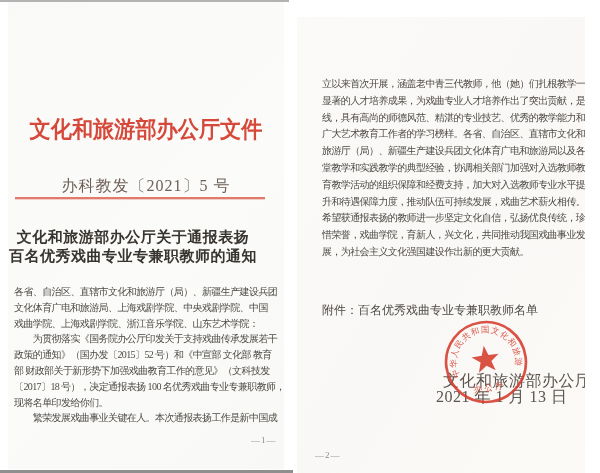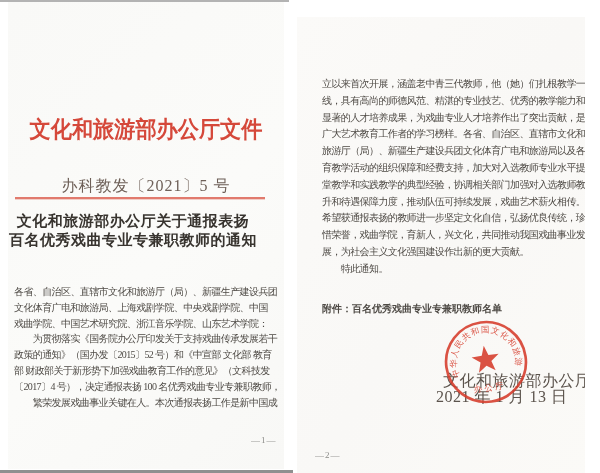--- a/index.html
+++ b/index.html
@@ -30,34 +30,34 @@
   }
   .doc-number{
     position:absolute;left:0;top:174px;width:100%;
     text-align:center;font-size:16px;color:#6e6058;letter-spacing:1px;white-space:pre;
   }
   .red-rule{
     position:absolute;left:7px;top:195px;width:250px;height:2px;
     background:#e17a6d;box-shadow:0 1px 0 rgba(225,122,109,.35);
   }
   .doc-title{
-    position:absolute;left:0;top:210px;width:100%;padding-right:26px;box-sizing:border-box;
+    position:absolute;left:0;top:226px;width:100%;padding-right:26px;box-sizing:border-box;
     text-align:center;font-size:15px;font-weight:bold;color:#38342f;
     line-height:19px;letter-spacing:0.5px;white-space:nowrap;
   }
   .body-block{
     position:absolute;font-size:10px;color:#4e4a45;
     letter-spacing:-0.6px;
   }
   .body-left{left:6px;top:282px;width:264px;line-height:15.8px;}
   .body-right{left:25px;top:59px;width:256px;line-height:16.8px;}
   .line{white-space:pre;overflow:visible;}
   .attachment{
-    position:absolute;left:25px;top:285px;font-size:10px;color:#4e4a45;
-    letter-spacing:0px;white-space:pre;font-weight:bold;
+    position:absolute;left:25px;top:285px;font-size:12px;color:#4e4a45;
+    letter-spacing:0px;white-space:pre;
   }
   .pagenum{position:absolute;font-size:9px;color:#8b8b88;letter-spacing:1px;}
   .pagenum-1{left:243px;top:433px;}
   .pagenum-2{left:18px;top:433px;}
 
   
   .signature{
     position:absolute;left:146px;top:354px;font-size:16px;color:#5c544d;
     letter-spacing:0.5px;white-space:pre;
   }
@@ -76,44 +76,44 @@
     <div class="red-header">文化和旅游部办公厅文件</div>
     <div class="doc-number">办科教发〔2021〕5 号</div>
     <div class="red-rule"></div>
     <div class="doc-title">
       <div>文化和旅游部办公厅关于通报表扬</div>
       <div>百名优秀戏曲专业专兼职教师的通知</div>
     </div>
     <div class="body-block body-left">
       <div class="line">各省、自治区、直辖市文化和旅游厅（局）、新疆生产建设兵团</div>
       <div class="line">文化体育广电和旅游局、上海戏剧学院、中央戏剧学院、中国</div>
-      <div class="line">戏曲学院、中国艺术研究院、浙江音乐学院、山东艺术学院：</div>
+      <div class="line">戏曲学院、上海戏剧学院、浙江音乐学院、山东艺术学院：</div>
       <div class="line">　　为贯彻落实《国务院办公厅印发关于支持戏曲传承发展若干</div>
       <div class="line">政策的通知》（国办发〔2015〕52 号）和《中宣部 文化部 教育</div>
       <div class="line">部 财政部关于新形势下加强戏曲教育工作的意见》（文科技发</div>
-      <div class="line">〔2017〕4 号），决定通报表扬 100 名优秀戏曲专业专兼职教师，</div>
+      <div class="line">〔2017〕18 号），决定通报表扬 100 名优秀戏曲专业专兼职教师，</div>
+      <div class="line">现将名单印发给你们。</div>
       <div class="line">　　繁荣发展戏曲事业关键在人。本次通报表扬工作是新中国成</div>
     </div>
     <div class="pagenum pagenum-1">—1—</div>
   </div>
 
   <div class="page page-right">
     <div class="body-block body-right">
       <div class="line">立以来首次开展，涵盖老中青三代教师，他（她）们扎根教学一</div>
+      <div class="line">显著的人才培养成果，为戏曲专业人才培养作出了突出贡献，是</div>
       <div class="line">线，具有高尚的师德风范、精湛的专业技艺、优秀的教学能力和</div>
-      <div class="line">显著的人才培养成果，为戏曲专业人才培养作出了突出贡献，是</div>
       <div class="line">广大艺术教育工作者的学习榜样。各省、自治区、直辖市文化和</div>
       <div class="line">旅游厅（局）、新疆生产建设兵团文化体育广电和旅游局以及各</div>
+      <div class="line">堂教学和实践教学的典型经验，协调相关部门加强对入选教师教</div>
       <div class="line">育教学活动的组织保障和经费支持，加大对入选教师专业水平提</div>
-      <div class="line">堂教学和实践教学的典型经验，协调相关部门加强对入选教师教</div>
       <div class="line">升和待遇保障力度，推动队伍可持续发展，戏曲艺术薪火相传。</div>
       <div class="line">希望获通报表扬的教师进一步坚定文化自信，弘扬优良传统，珍</div>
       <div class="line">惜荣誉，戏曲学院，育新人，兴文化，共同推动我国戏曲事业发</div>
       <div class="line">展，为社会主义文化强国建设作出新的更大贡献。</div>
-      <div class="line">　　特此通知。</div>
     </div>
     <div class="attachment">附件：百名优秀戏曲专业专兼职教师名单</div>
 
     <div class="signature">文化和旅游部办公厅</div>
     <div class="sign-date">2021 年 1 月 13 日</div>
 
     <svg class="seal" viewBox="0 0 84 84">
       <g transform="rotate(-8 42 42)" fill="none" stroke="#d63c2b">
         <circle cx="42" cy="42" r="39" stroke-width="2.6"></circle>
         <path id="sealArc" d="M 15.7,54.3 A 29,29 0 1 1 68.3,54.3" stroke="none"></path>

